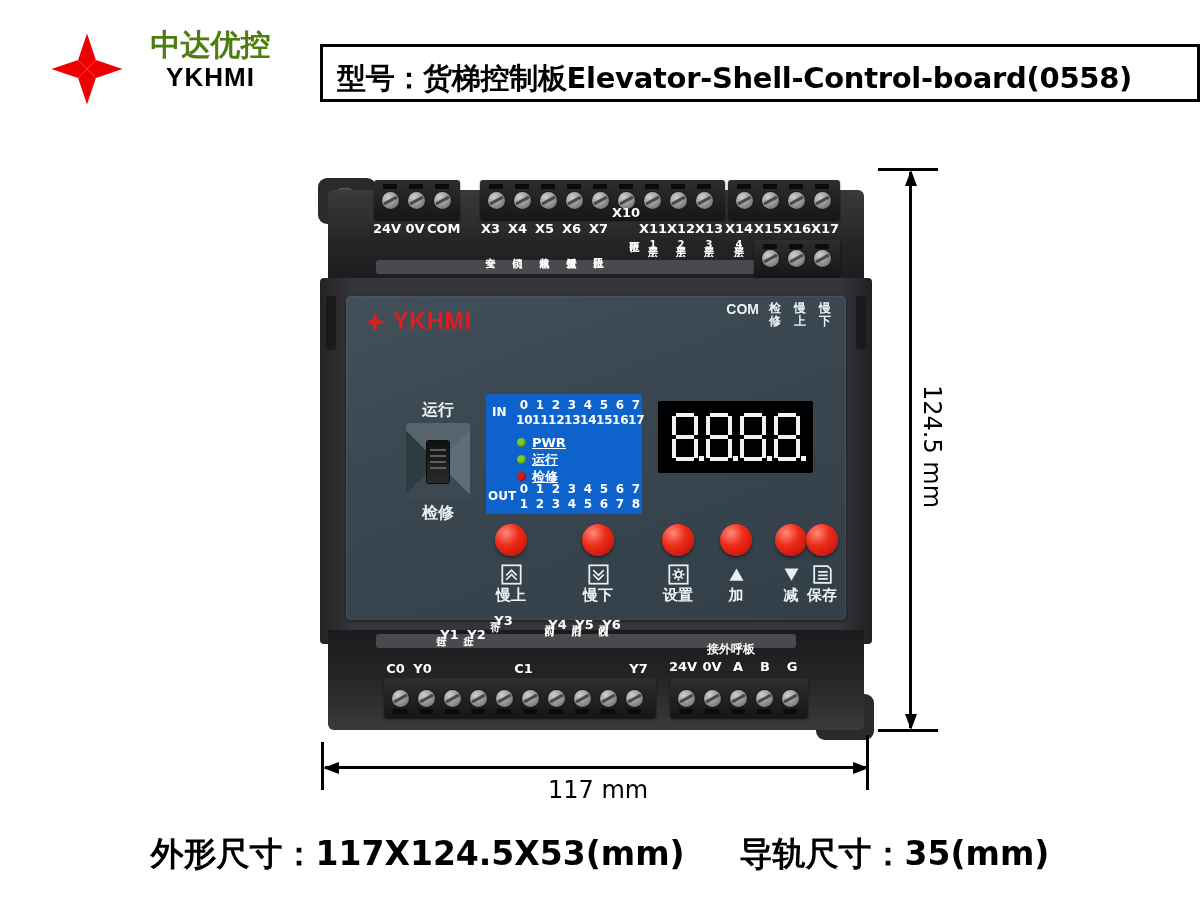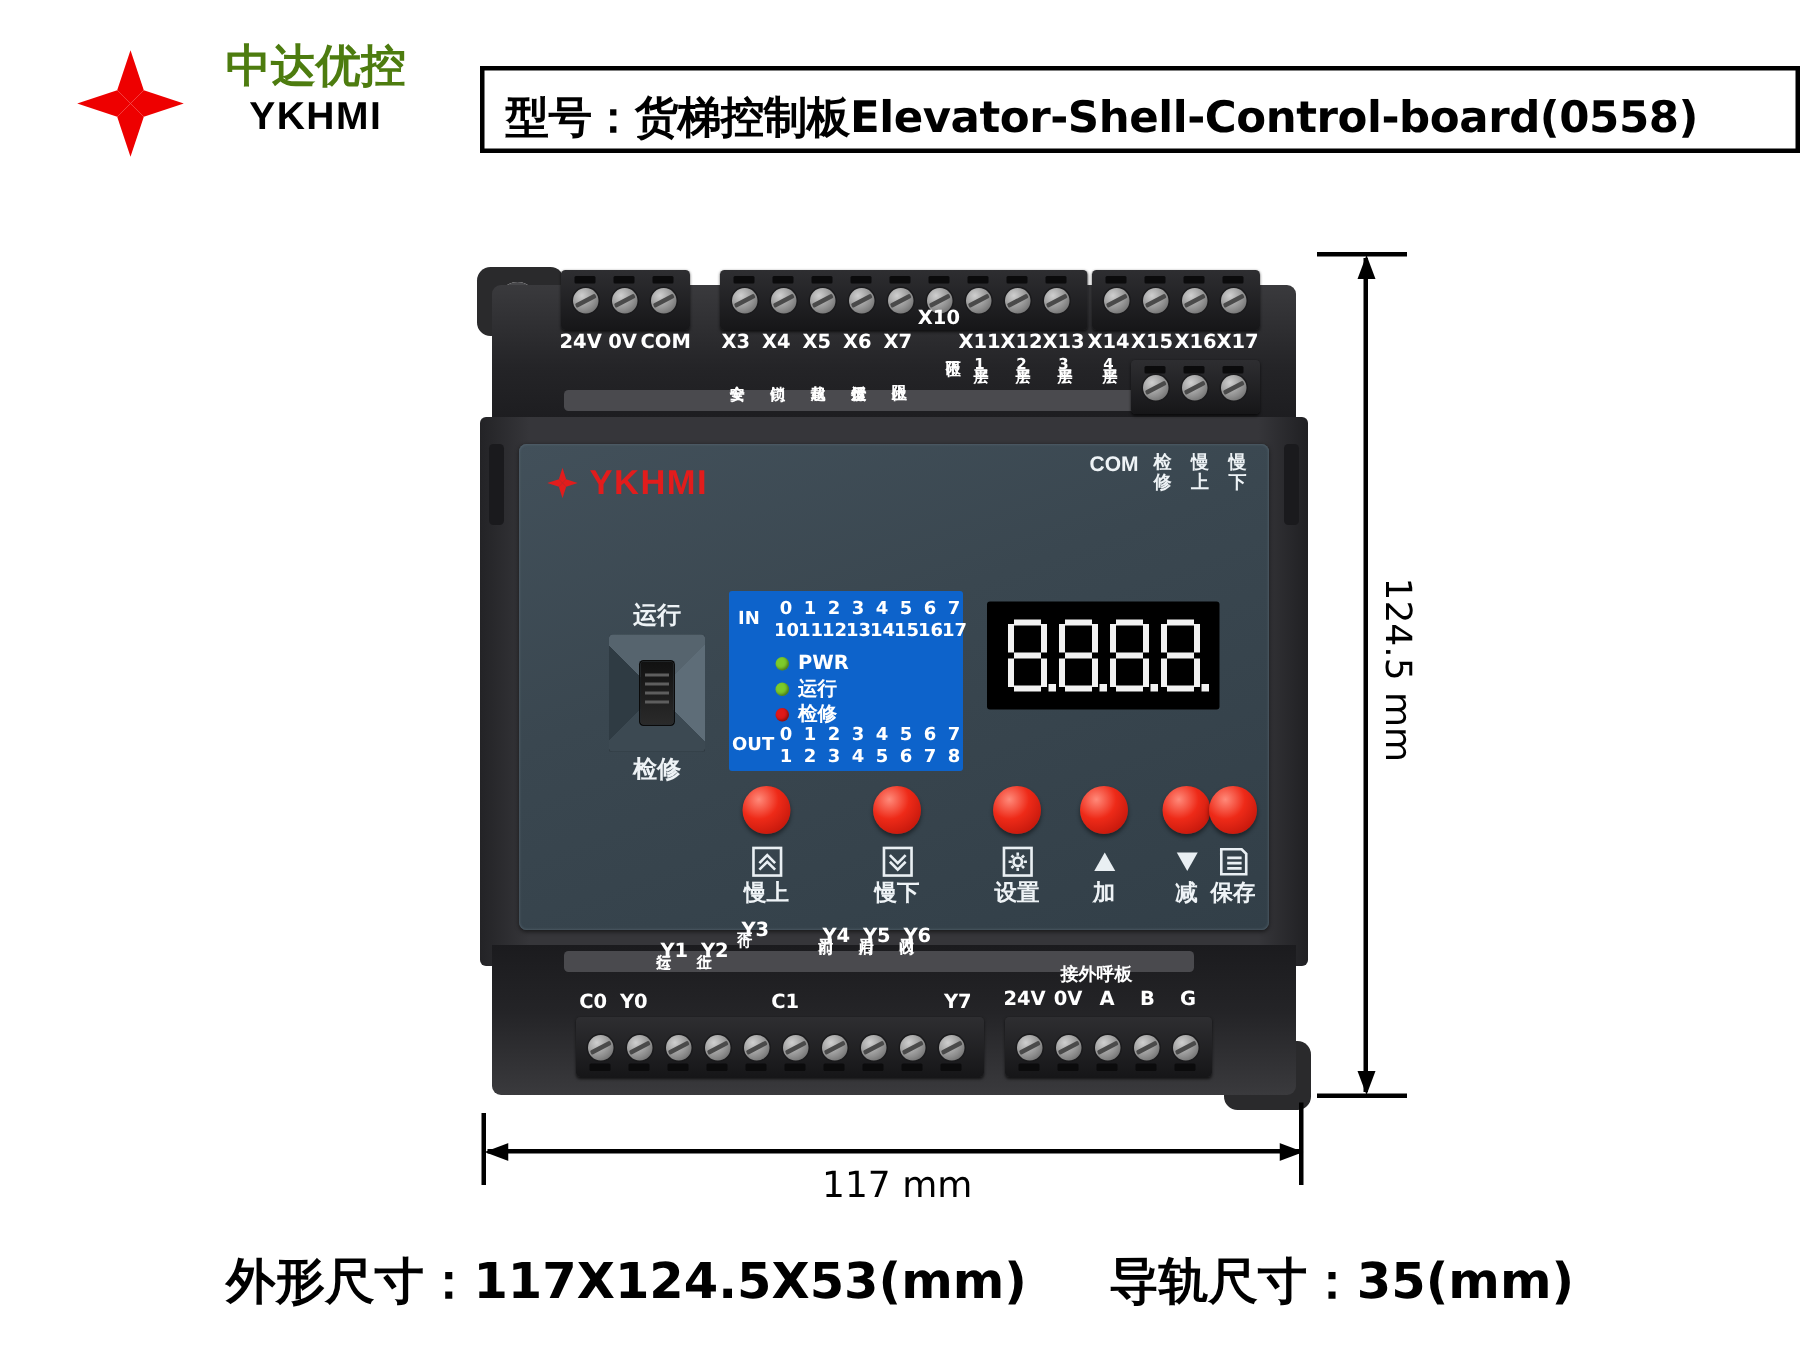--- a/index.html
+++ b/index.html
@@ -100,21 +100,21 @@
               background:#0d63cb; border-radius:2px; color:#fff; }
   .io-row { position:absolute; display:flex; }
   .io-tag { position:absolute; font-size:12px; font-weight:bold; letter-spacing:0px;
             font-family:"DejaVu Sans","Liberation Sans",sans-serif;text-align:right; }
   .io-cell { width:16px; text-align:center; font-size:12px; font-weight:bold; line-height:14px;
              font-family:"DejaVu Sans","Liberation Sans",sans-serif; }
   .led-list { position:absolute; left:31px; top:40px; }
   .led-item { display:flex; align-items:center; gap:6px; height:17px; }
   .led-dot { width:9px; height:9px; border-radius:50%; box-shadow:inset -1px -1px 2px #0006; }
   .led-txt { font-size:13px; font-weight:bold; line-height:13px;
-             font-family:"DejaVu Sans","Liberation Sans",sans-serif; }
+             font-family:"DejaVu Sans","Liberation Sans",sans-serif;text-decoration:underline; }
 
   
   .seg-display { position:absolute; left:312px; top:105px; width:155px; height:72px;
                  background:#000; border-radius:2px; display:flex; align-items:center;
                  justify-content:center; gap:6px; padding:0 6px; }
   .digit { position:relative; width:28px; height:48px; }
   .digit .s { position:absolute; background:#f2f2f2; }
   .digit .dot { position:absolute; right:-5px; bottom:0px; width:5px; height:5px; background:#f2f2f2; }
 
   

